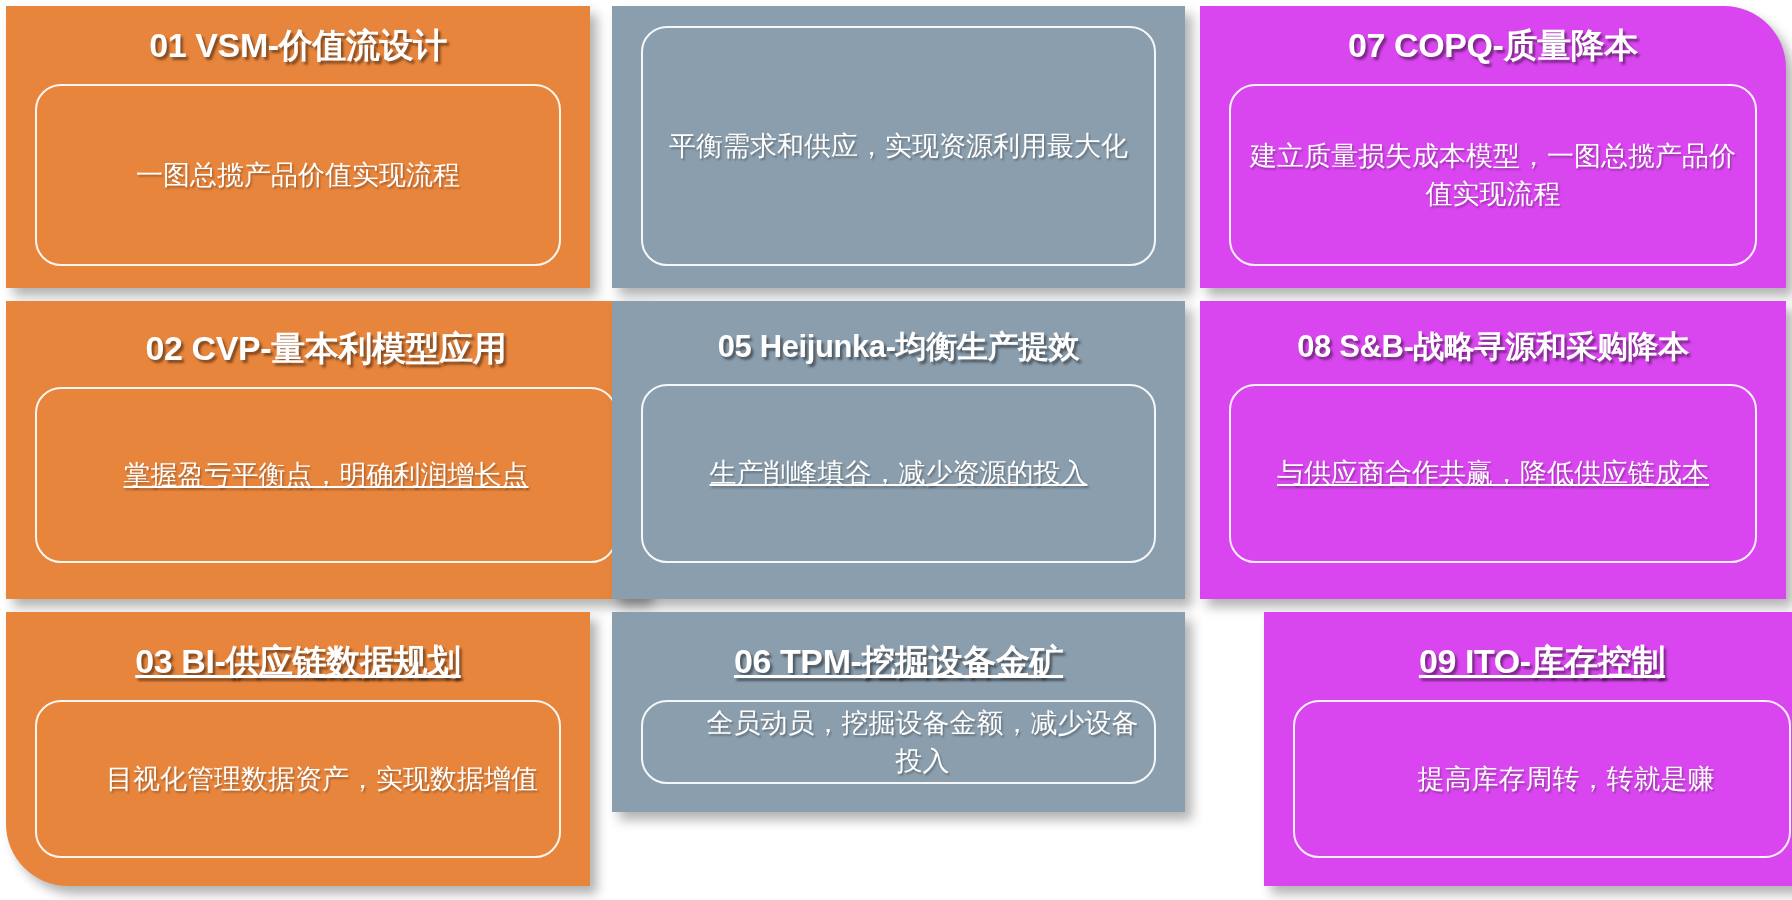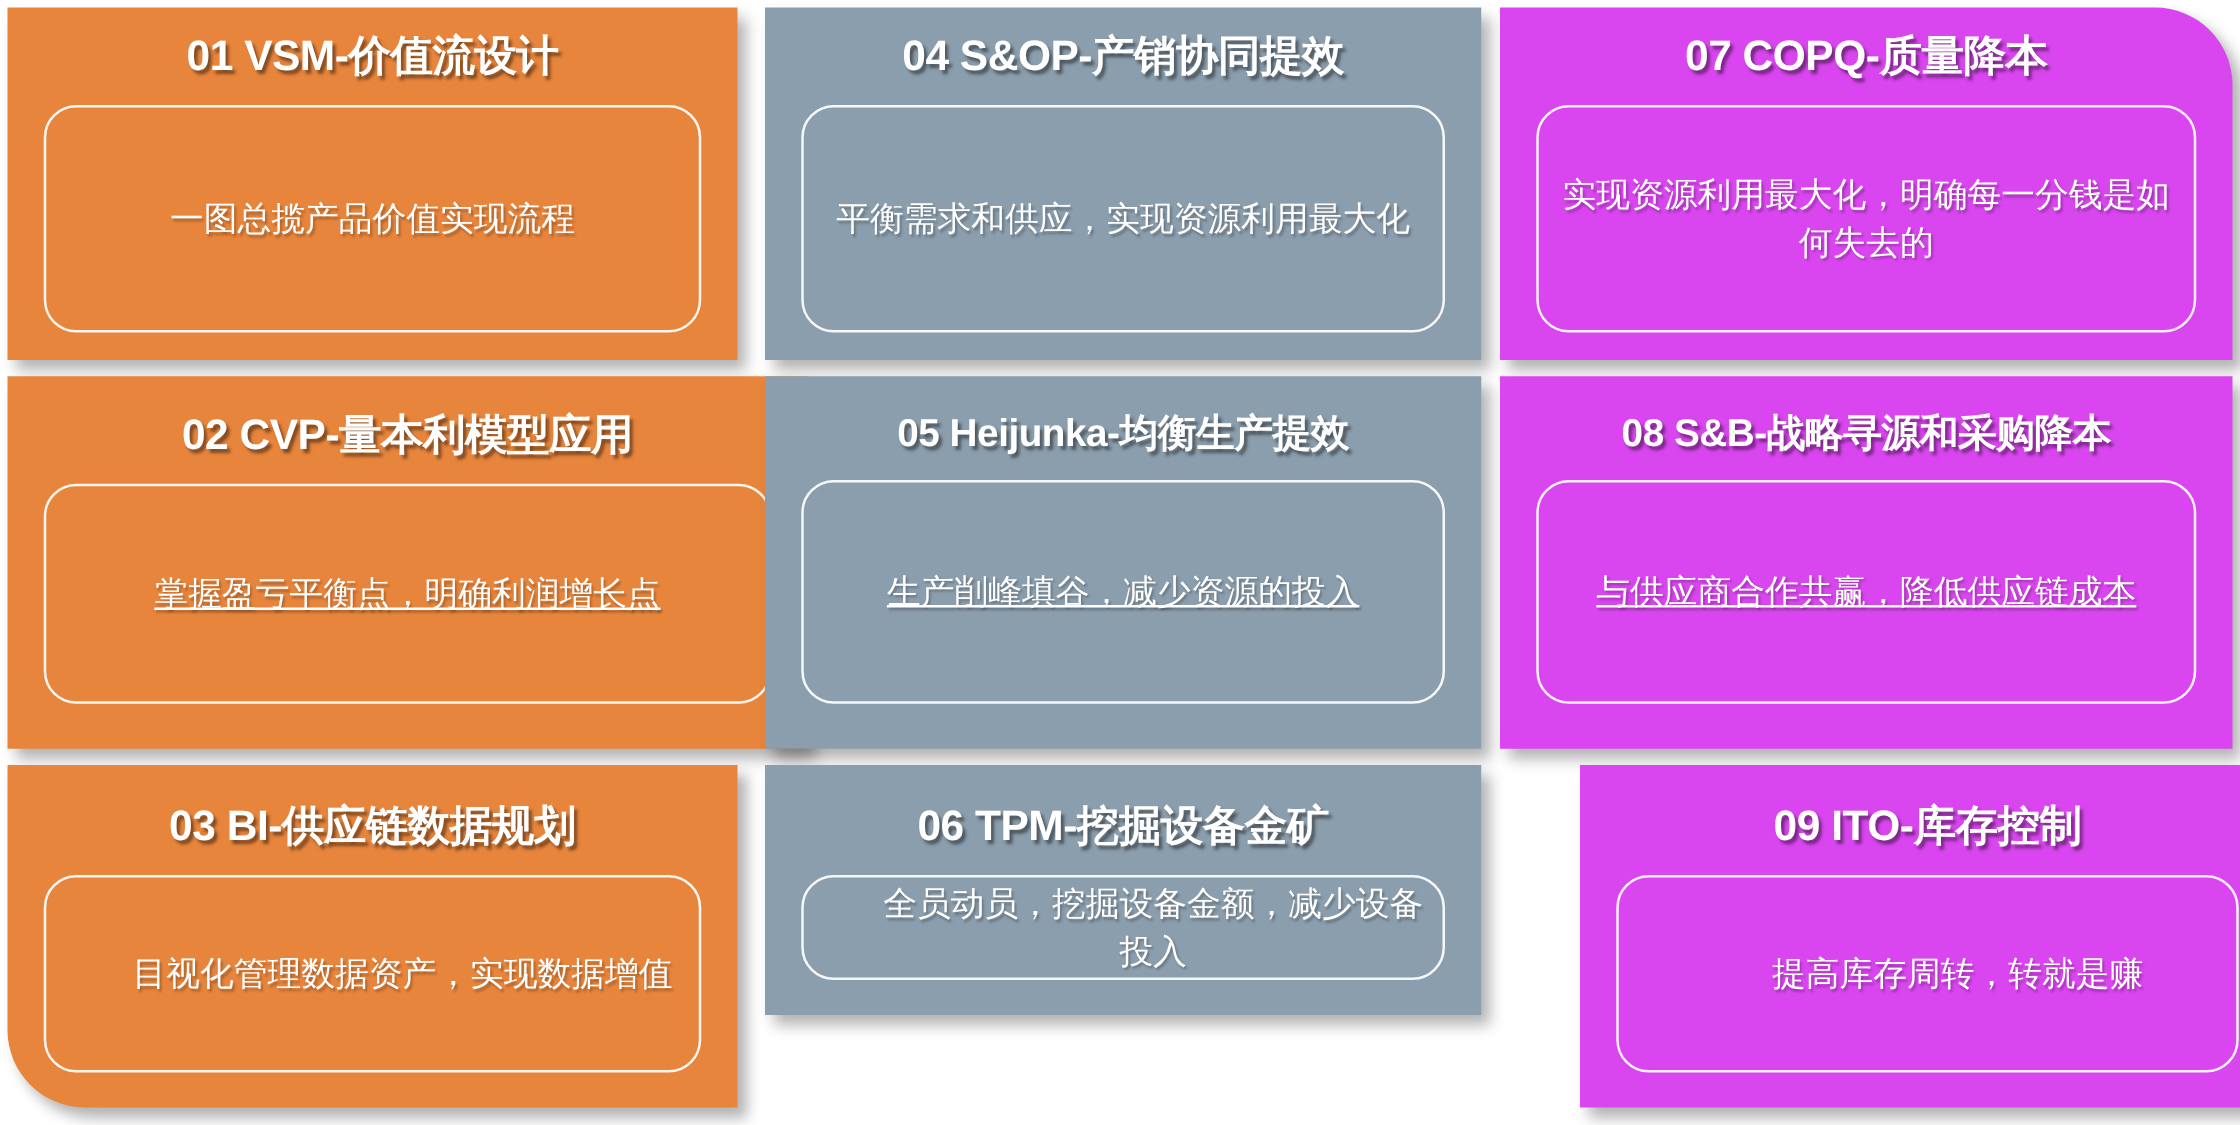--- a/index.html
+++ b/index.html
@@ -73,49 +73,48 @@
 
   .card-body span { display: block; padding: 0 10px; }
 
   
   .row1 .card-title { margin-top: 22px; }
   .row1 .card-body  { margin-top: 20px; margin-bottom: 22px; }
 
   .row2 .card-title { margin-top: 30px; }
   .row2 .card-body  { margin-top: 20px; margin-bottom: 36px; text-decoration: underline; }
 
-  .row3 .card-title { margin-top: 32px; }
+  .row3 .card-title { margin-top: 32px; text-decoration: underline; }
   .row3 .card-body  { margin-top: 20px; margin-bottom: 28px; padding-left: 48px; }
 
   
   .title-tight { font-size: 31px; }
 </style>
 </head>
 <body>
 
 <div class="board">
 
   <div class="card c-orange row1" style="left:6px; top:6px; width:584px; height:282px;">
     <div class="card-title">01 VSM-价值流设计</div>
     <div class="card-body">
       <span>一图总揽产品价值实现流程</span>
     </div>
   </div>
 
   <div class="card c-steel row1" style="left:612px; top:6px; width:573px; height:282px;">
-    <div class="card-title">04 S&amp;OP-产销协同提效</div>
     <div class="card-body">
       <span>平衡需求和供应，实现资源利用最大化</span>
     </div>
   </div>
 
   <div class="card c-navy row1 r-tr" style="left:1200px; top:6px; width:586px; height:282px;">
     <div class="card-title">07 COPQ-质量降本</div>
     <div class="card-body">
-      <span>实现资源利用最大化，明确每一分钱是如何失去的</span>
+      <span>建立质量损失成本模型，一图总揽产品价值实现流程</span>
     </div>
   </div>
 
   <div class="card c-orange row2" style="left:6px; top:301px; width:640px; height:298px;">
     <div class="card-title">02 CVP-量本利模型应用</div>
     <div class="card-body">
       <span>掌握盈亏平衡点，明确利润增长点</span>
     </div>
   </div>
 

